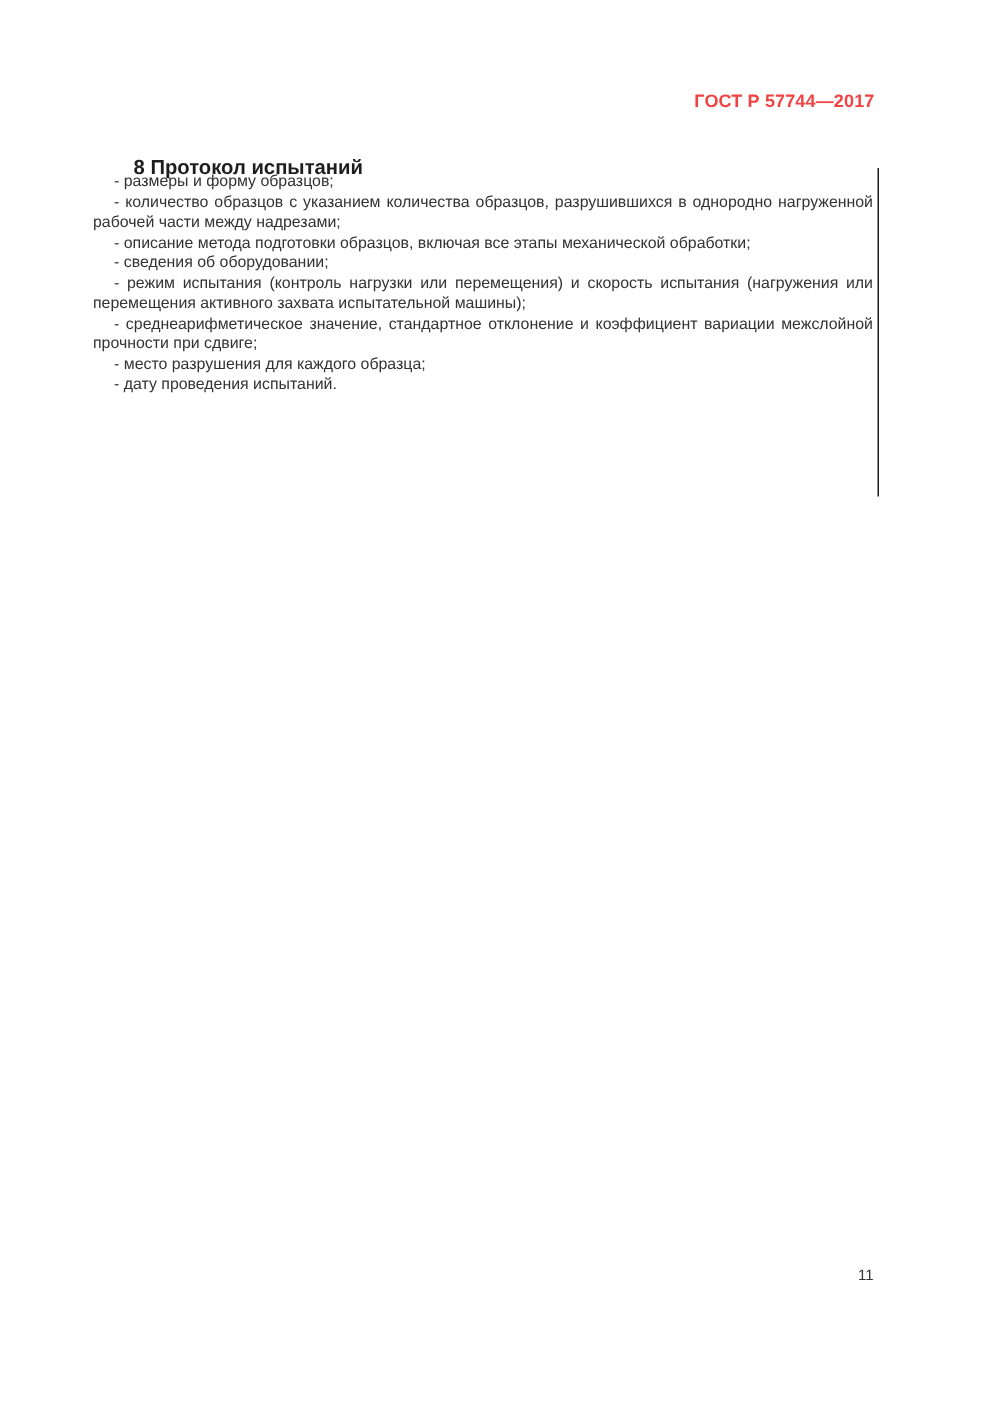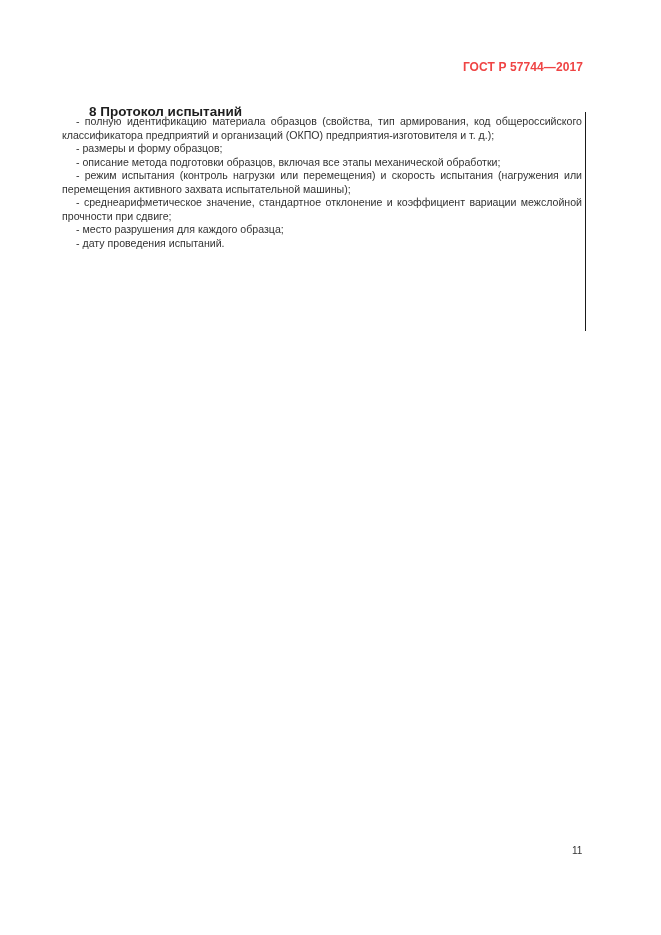--- a/index.html
+++ b/index.html
@@ -64,23 +64,24 @@
     }
   </style>
 </head>
 <body>
 
 <div class="doc-code">ГОСТ Р 57744—2017</div>
 
 <h2 class="section-title">8 Протокол испытаний</h2>
 
 <div class="body-text">
-  <p>- полную идентификацию материала образцов (свойства, тип армирования, код общероссийского классификатора предприятий и организаций (ОКПО) предприятия-изготовителя и т. д.);</p>
   <p>- размеры и форму образцов;</p>
+  <p>- количество образцов с указанием количества образцов, разрушившихся в однородно нагружен­ной рабочей части между надрезами;</p>
   <p>- описание метода подготовки образцов, включая все этапы механической обработки;</p>
+  <p>- сведения об оборудовании;</p>
   <p>- режим испытания (контроль нагрузки или перемещения) и скорость испытания (нагружения или перемещения активного захвата испытательной машины);</p>
   <p>- среднеарифметическое значение, стандартное отклонение и коэффициент вариации межслой­ной прочности при сдвиге;</p>
   <p>- место разрушения для каждого образца;</p>
   <p>- дату проведения испытаний.</p>
 </div>
 
 <div class="change-bar"></div>
 
 <div class="page-number">11</div>
 

